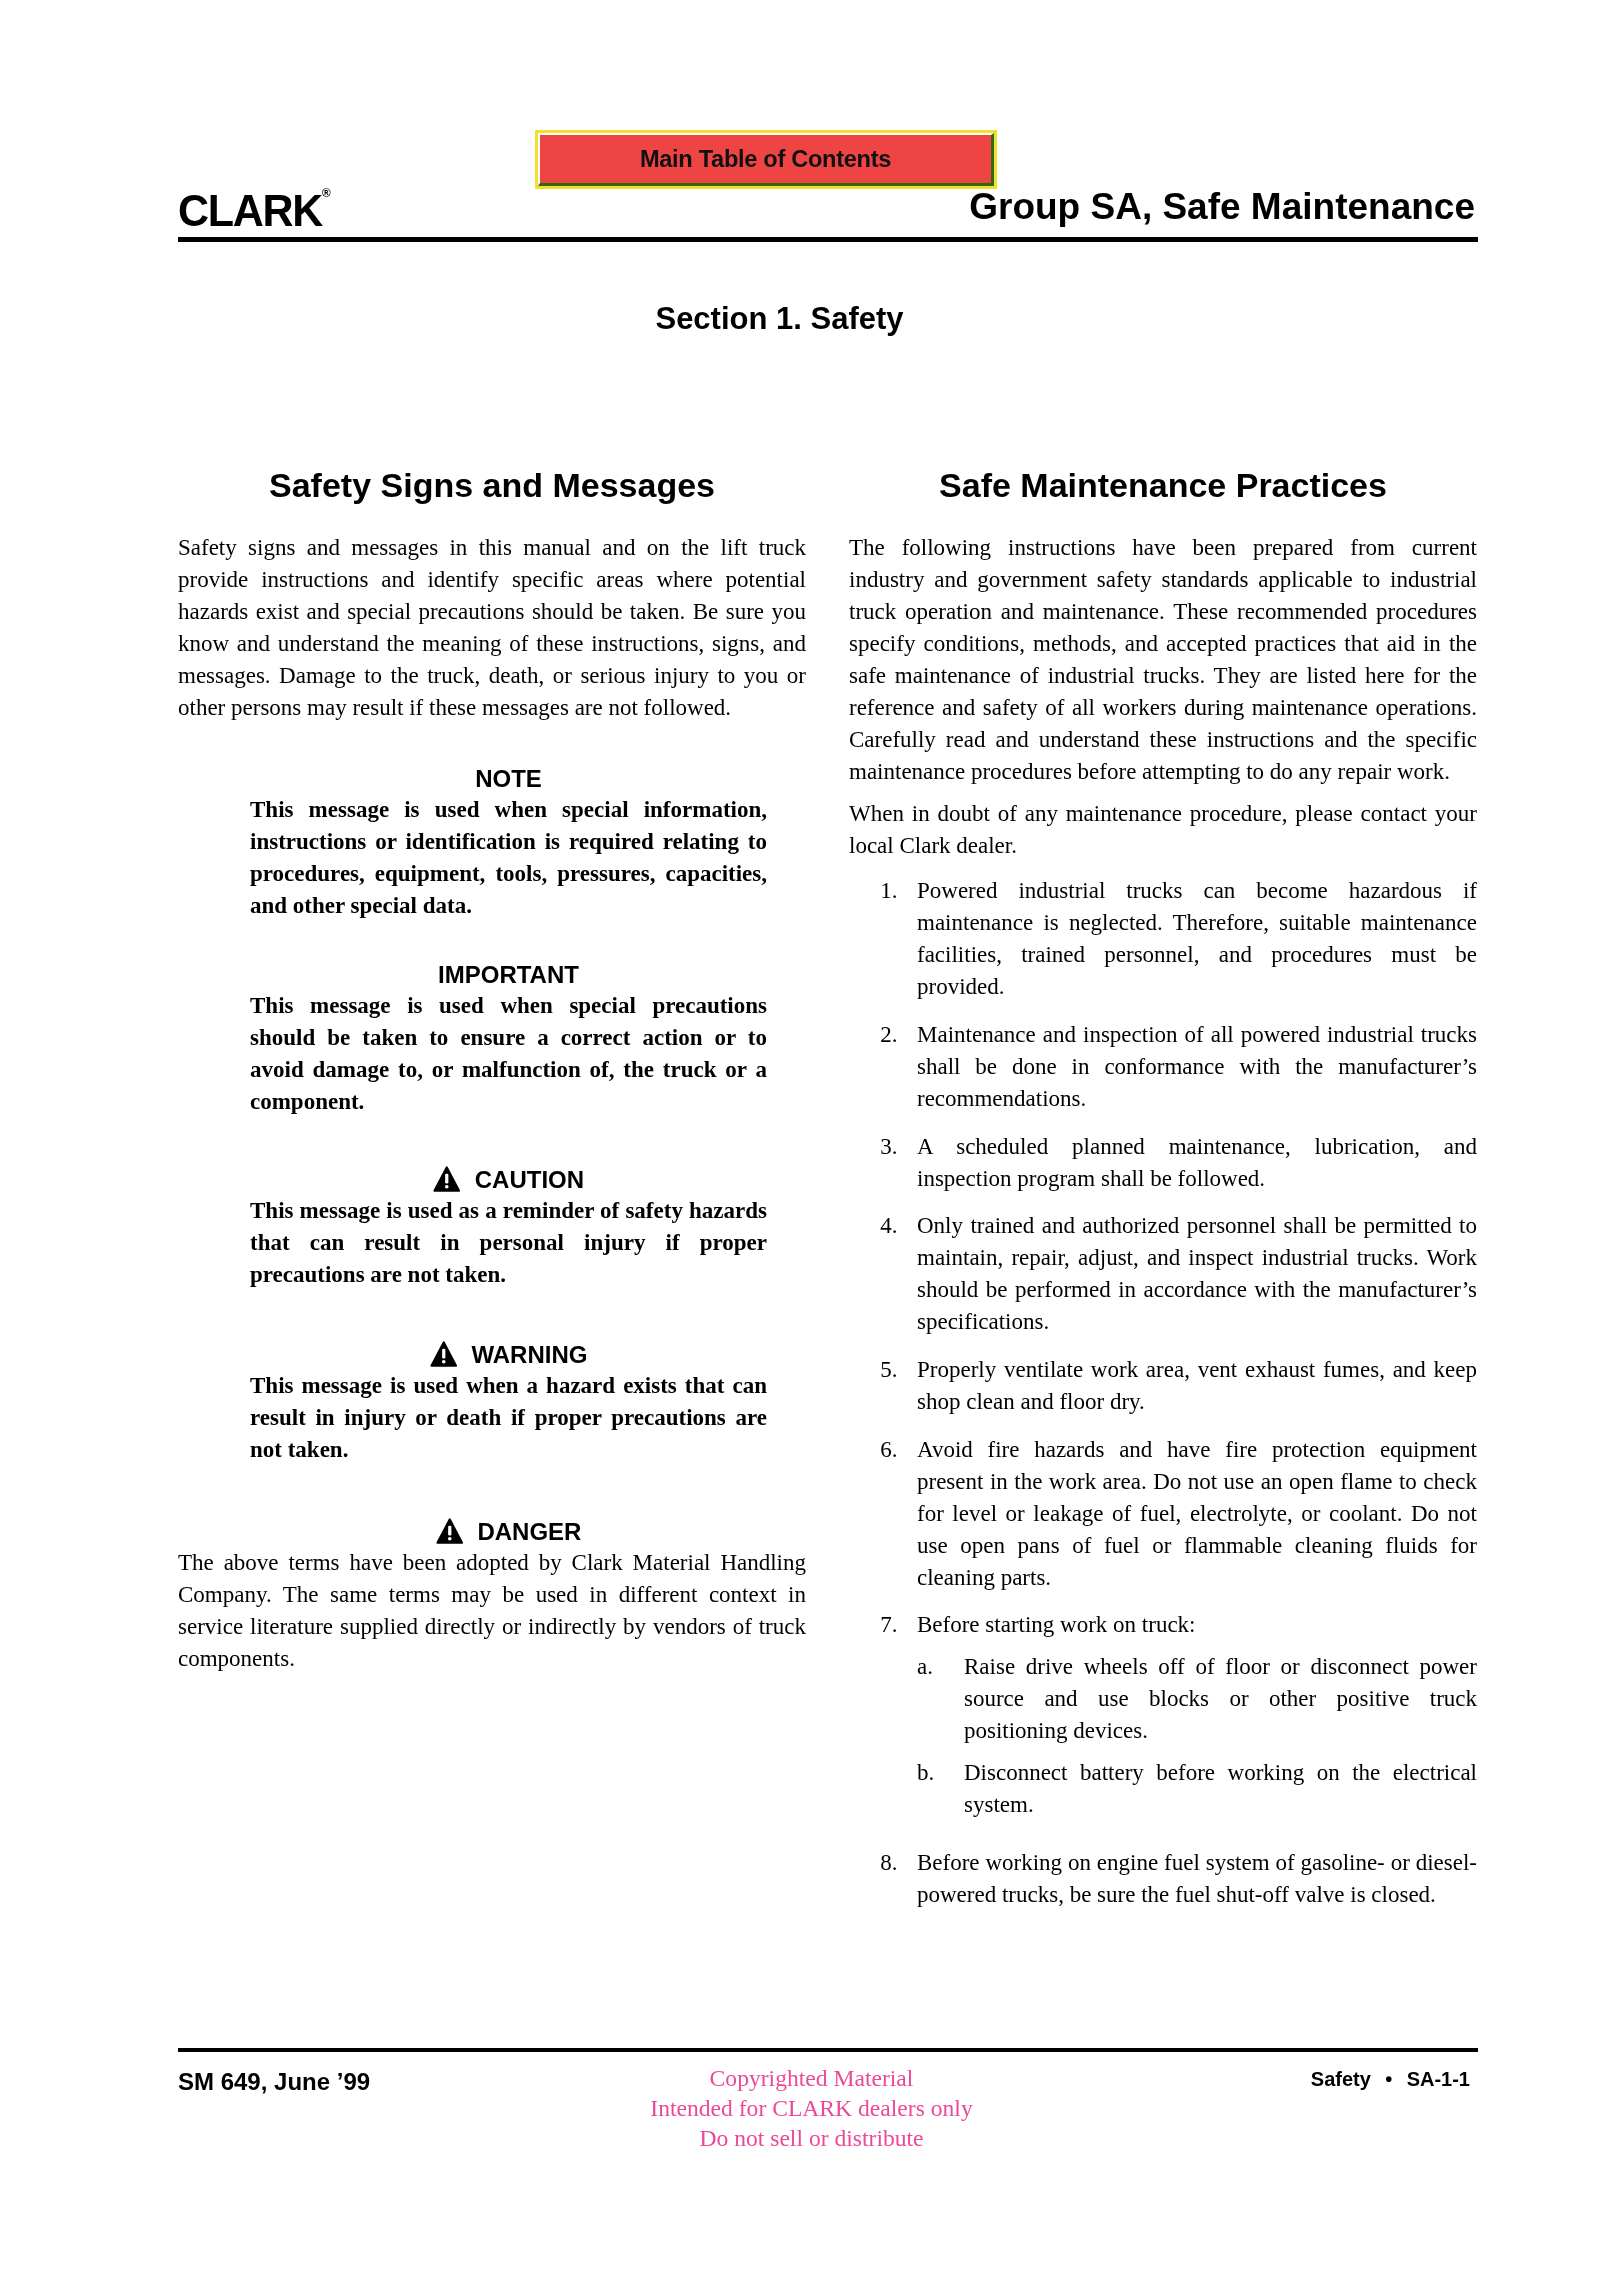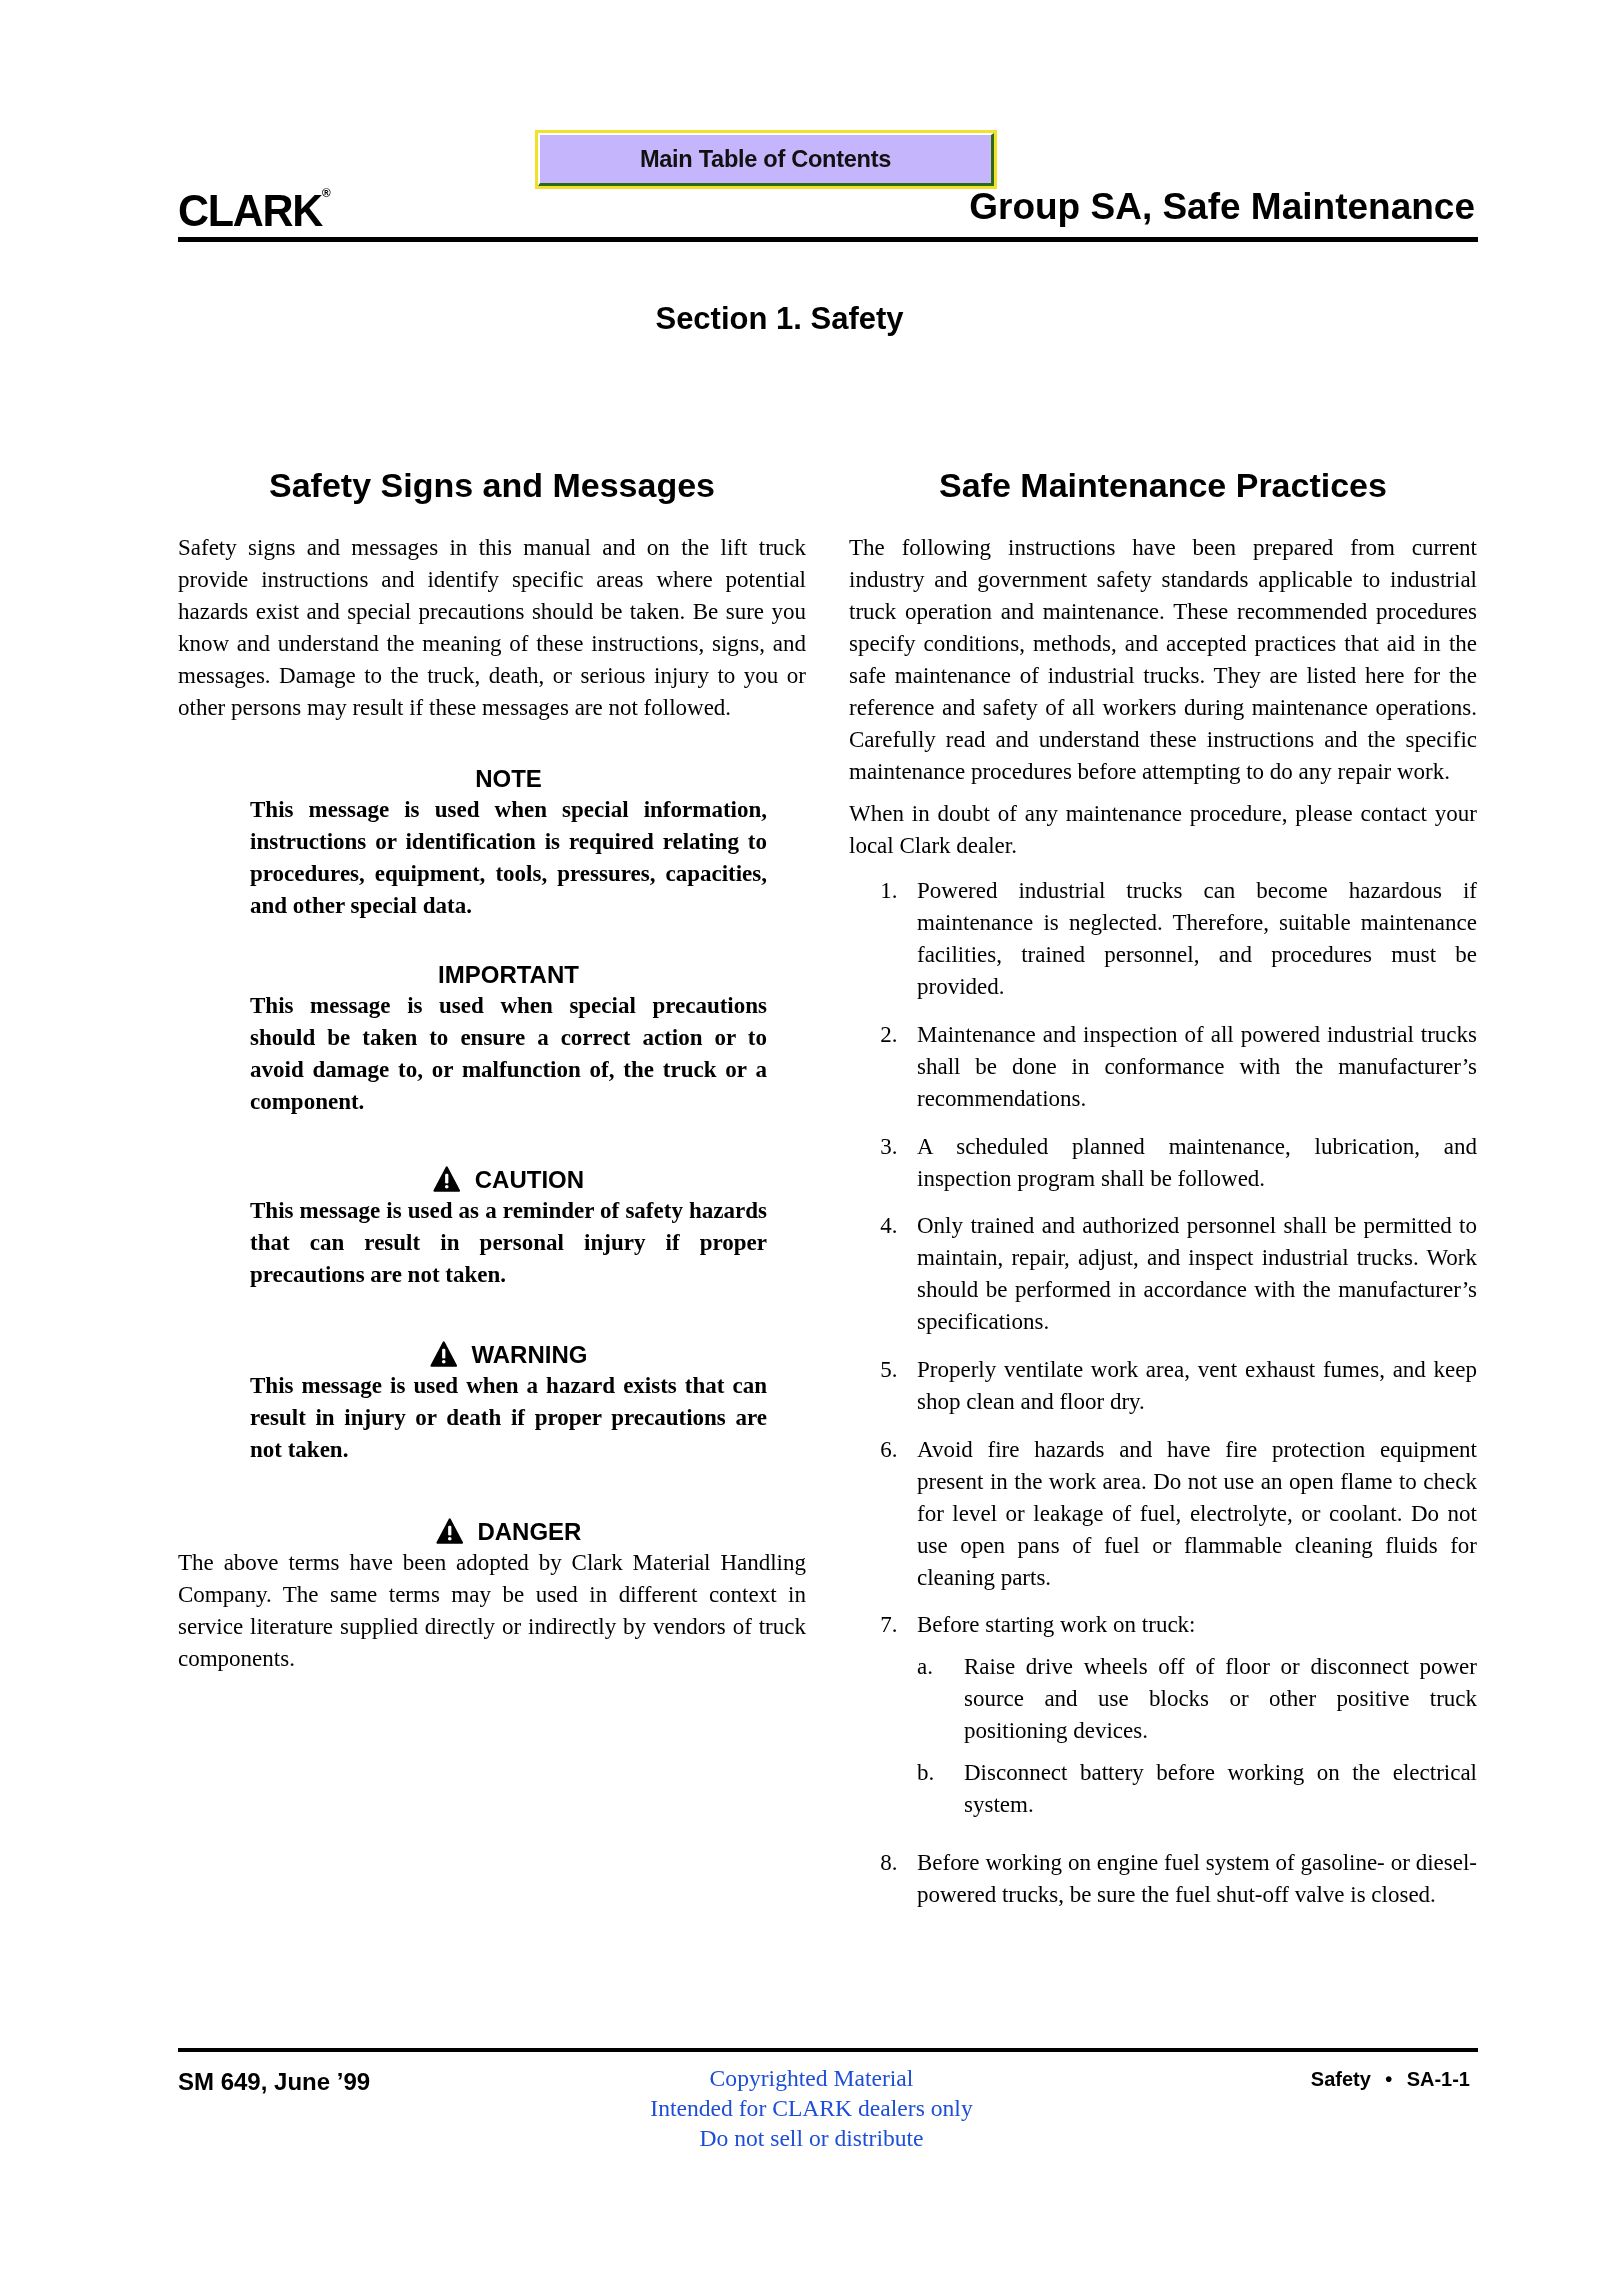--- a/index.html
+++ b/index.html
@@ -85,21 +85,21 @@
   .foot-right .dot { margin: 0 14.4px; }
   .copyright {
     position: absolute; left: 0; width: 1623px; top: 2063px; text-align: center;
     font-family: "Liberation Serif", serif; font-size: 23.6px; line-height: 30px; color: #e0201b;
   }
 </style>
 </head>
 <body>
 
 <div class="toc-btn" style="background: rgb(242, 225, 43);">
-  <div class="toc-inner" style="background: #c4b5fd;">Main Table of Contents</div>
+  <div class="toc-inner" style="background: #ef4444;">Main Table of Contents</div>
 </div>
 
 <div class="logo">
   <span>CLARK</span><span class="logo-mark">®</span>
 </div>
 <div class="group-title">Group SA, Safe Maintenance</div>
 <div class="rule-top"></div>
 
 <div class="section-title">Section 1. Safety</div>
 
@@ -218,21 +218,21 @@
         <span class="num">8.</span>
         <div class="txt">
           <p class="body-text">Before working on engine fuel system of gasoline- or diesel-powered trucks, be sure the fuel shut-off valve is closed.</p>
         </div>
       </li>
     </ol>
 </div>
 
 <div class="rule-bottom"></div>
 <div class="foot-left">SM 649, June ’99</div>
-<div class="copyright" style="color: #1d4ed8;">
+<div class="copyright" style="color: #ec4899;">
   <div>Copyrighted Material</div>
   <div>Intended for CLARK dealers only</div>
   <div>Do not sell or distribute</div>
 </div>
 <div class="foot-right">
   <span>Safety</span><span class="dot">•</span><span>SA-1-1</span>
 </div>
 
 
 </body></html>

